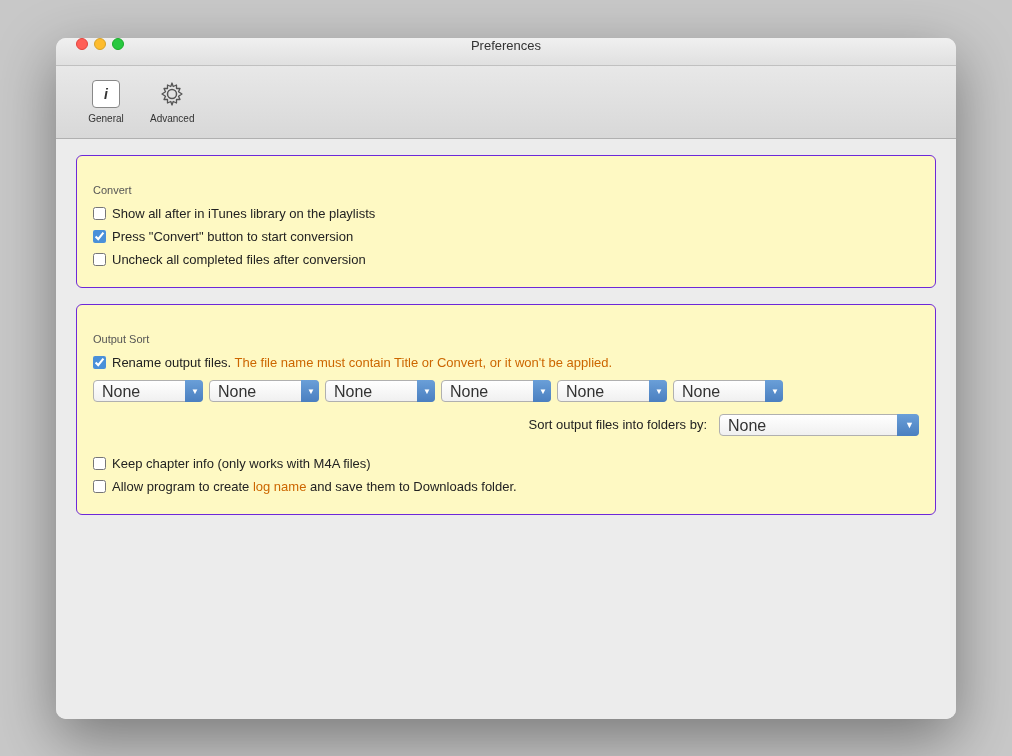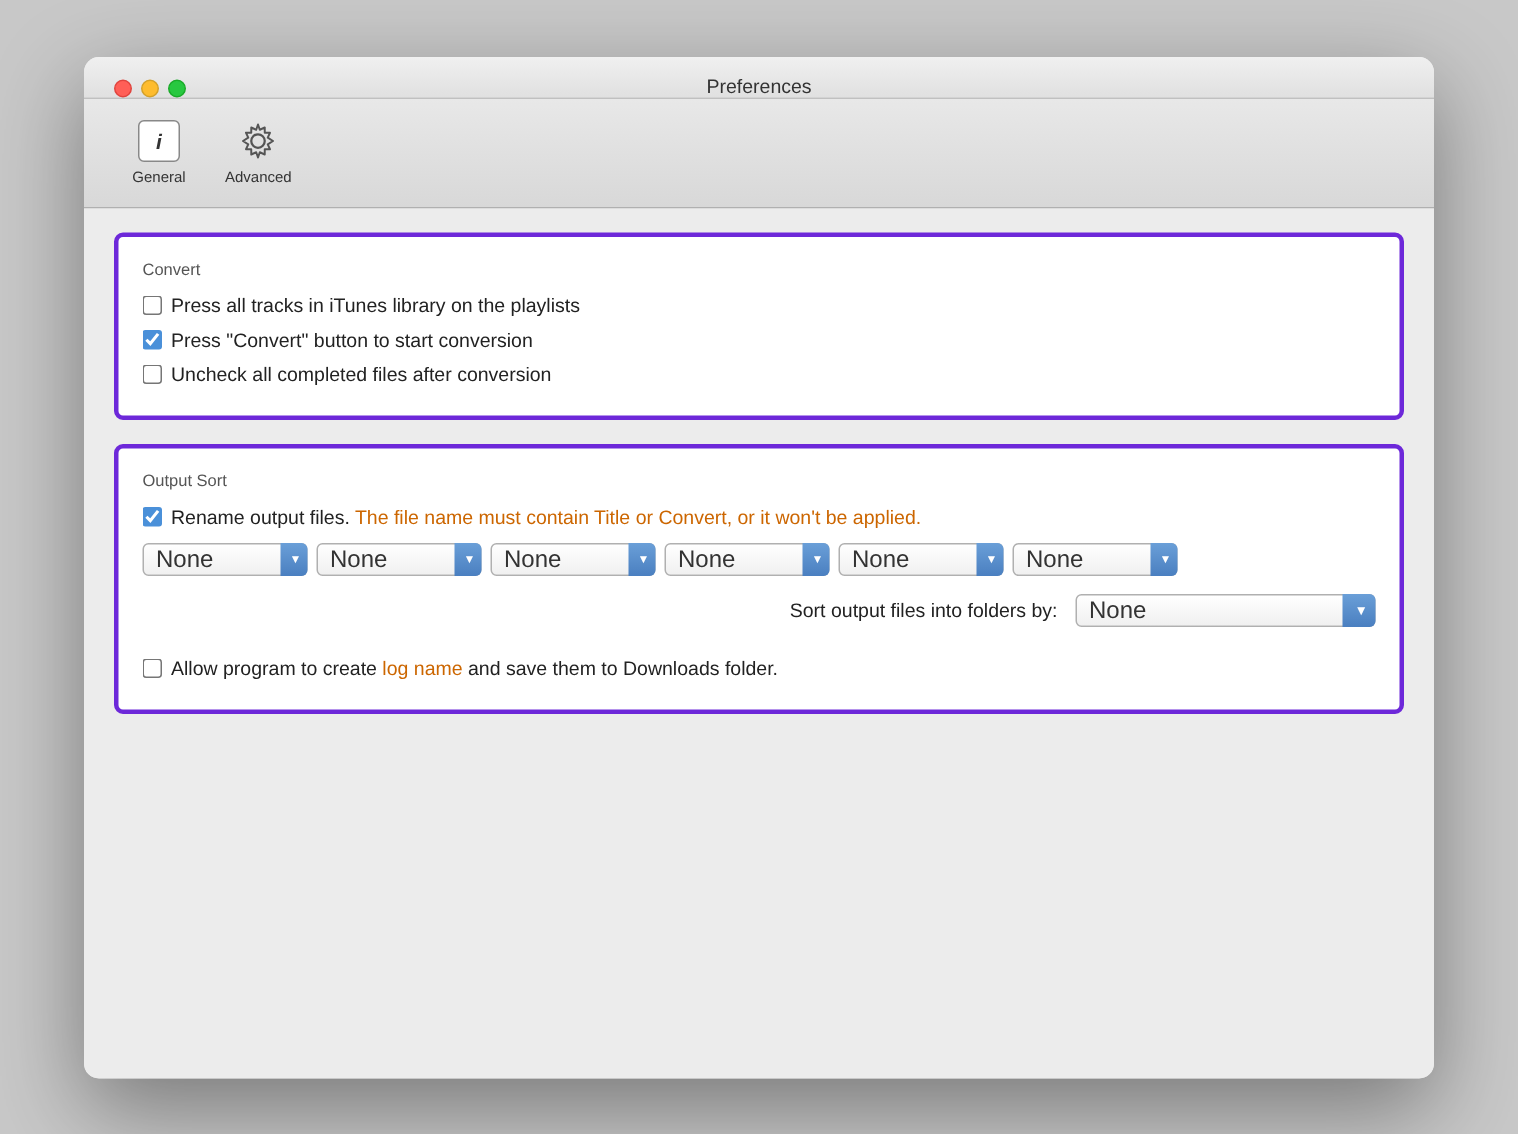--- a/index.html
+++ b/index.html
@@ -23,21 +23,21 @@
       background: #ececec;
       border-radius: 10px;
       box-shadow: 0 20px 60px rgba(0,0,0,0.4);
       overflow: hidden;
     }
 
     .title-bar {
       background: linear-gradient(to bottom, #f0f0f0, #e0e0e0);
       height: 28px;
       display: flex;
-      align-items: flex-end;
+      align-items: flex-start;
       padding: 0 20px;
       border-bottom: 1px solid #c0c0c0;
       position: relative;
     }
 
     .title-bar-title {
       position: absolute;
       left: 50%;
       transform: translateX(-50%);
       font-size: 13px;
@@ -95,25 +95,25 @@
       color: #333;
     }
 
     .content {
       background: #ececec;
       padding: 16px 20px 20px;
       min-height: 580px;
     }
 
     .section {
-      background: #ffffff;
-      border: 3px solid #6d28d9;
+      background: #fef9c3;
+      border: 1px solid #6d28d9;
       border-radius: 6px;
       margin-bottom: 16px;
-      padding: 16px 16px 20px;
+      padding: 28px 16px 20px;
     }
 
     .section-title {
       font-size: 11px;
       color: #555;
       margin-bottom: 10px;
       font-weight: 500;
     }
 
     .checkbox-row {
@@ -287,21 +287,21 @@
       <span class="toolbar-label">Advanced</span>
     </div>
   </div>
 
   <div class="content">
 
     <div class="section">
       <div class="section-title">Convert</div>
       <div class="checkbox-row">
         <input type="checkbox" style="">
-        <label>Press all tracks in iTunes library on the playlists</label>
+        <label>Show all after in iTunes library on the playlists</label>
       </div>
       <div class="checkbox-row">
         <input type="checkbox" checked="" style="">
         <label>Press "Convert" button to start conversion</label>
       </div>
       <div class="checkbox-row">
         <input type="checkbox" style="">
         <label>Uncheck all completed files after conversion</label>
       </div>
     </div>
@@ -354,20 +354,24 @@
         <div class="sort-select-wrapper">
           <select>
             <option>None</option>
           </select>
         </div>
       </div>
 
       <div style="height: 20px;"></div>
 
 
+      <div class="checkbox-row">
+        <input type="checkbox" style="">
+        <label>Keep chapter info (only works with  M4A files)</label>
+      </div>
 
       <div class="checkbox-row">
         <input type="checkbox" style="">
         <label>Allow program to create <span style="color:#cc6600;">log name</span> and save them to Downloads folder.</label>
       </div>
     </div>
 
   </div>
 </div>
 

